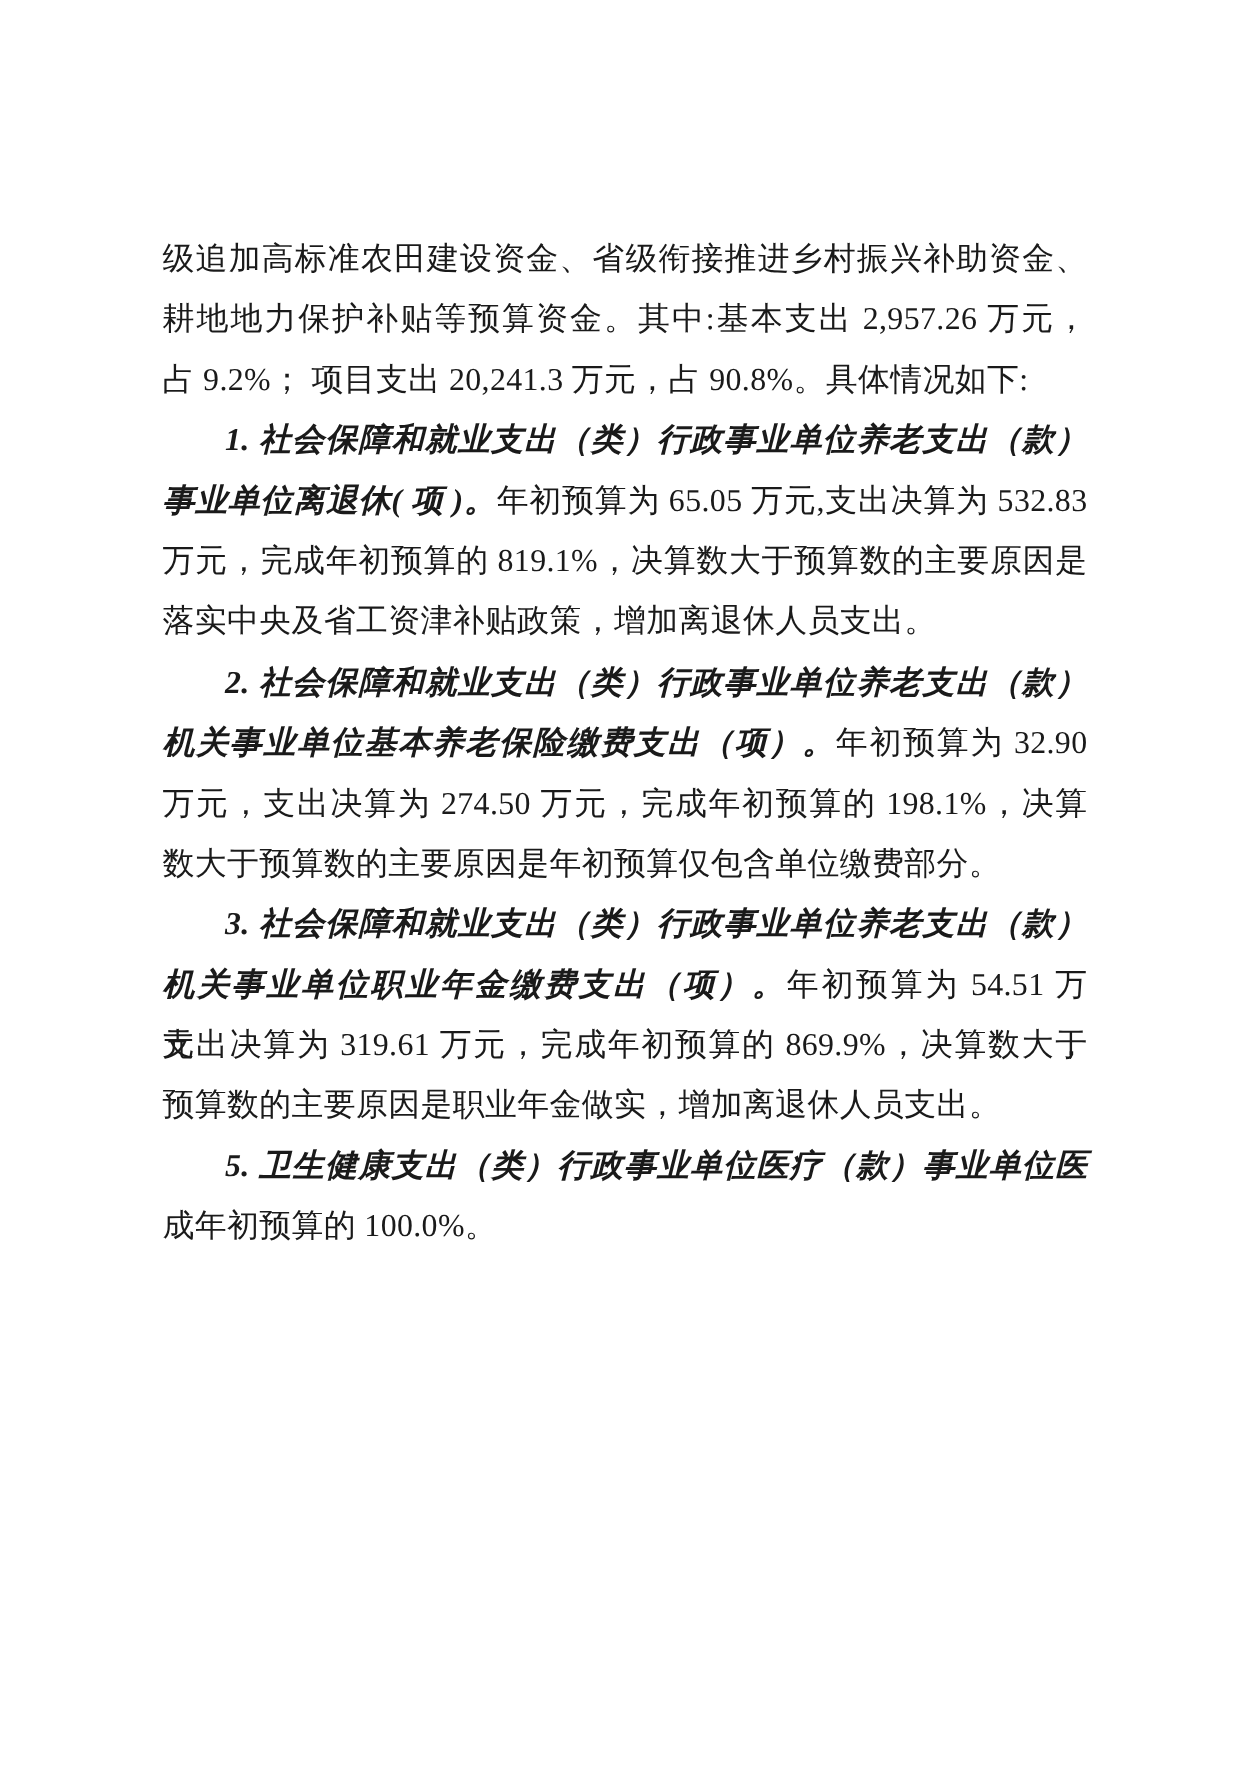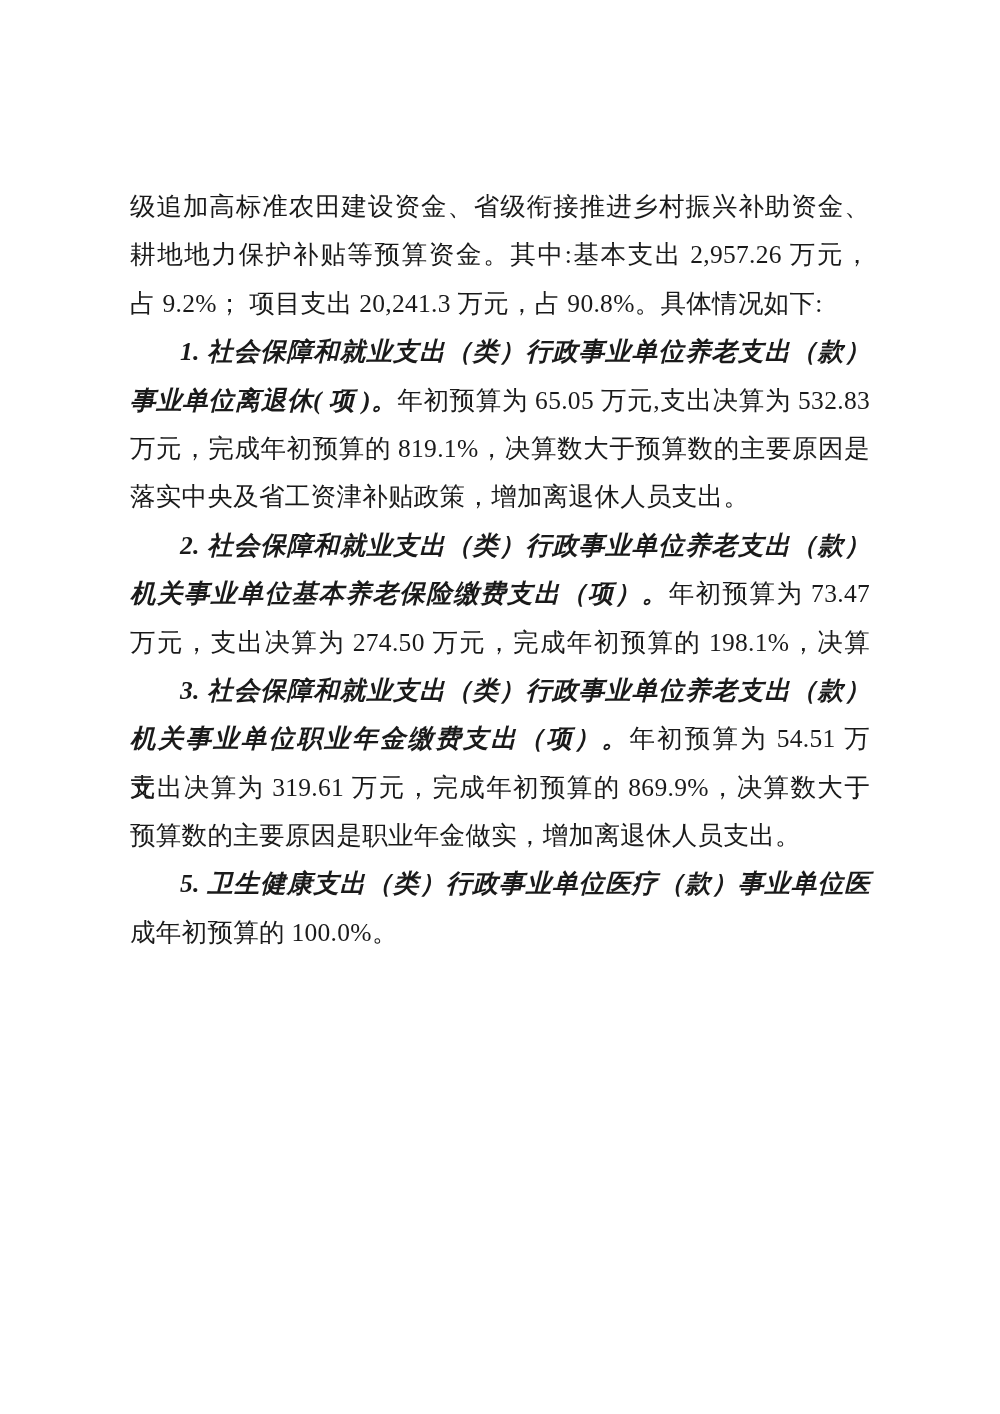--- a/index.html
+++ b/index.html
@@ -69,22 +69,23 @@
         <div class="line"><span class="seg-reg">占 9.2%； 项目支出 20,241.3 万元，占 90.8%。具体情况如下:</span></div>
       </div>
       <div class="para">
         <div class="line j ind"><span class="seg-bold">1. 社会保障和就业支出（类）行政事业单位养老支出（款）</span></div>
         <div class="line j"><span class="seg-bold">事业单位离退休( 项 )。</span><span class="seg-reg">年初预算为 65.05 万元,支出决算为 532.83</span></div>
         <div class="line j"><span class="seg-reg">万元，完成年初预算的 819.1%，决算数大于预算数的主要原因是</span></div>
         <div class="line"><span class="seg-reg">落实中央及省工资津补贴政策，增加离退休人员支出。</span></div>
       </div>
       <div class="para">
         <div class="line j ind"><span class="seg-bold">2. 社会保障和就业支出（类）行政事业单位养老支出（款）</span></div>
-        <div class="line j"><span class="seg-bold">机关事业单位基本养老保险缴费支出（项）。</span><span class="seg-reg">年初预算为 73.47</span></div>
+        <div class="line j"><span class="seg-bold">机关事业单位基本养老保险缴费支出（项）。</span><span class="seg-reg">年初预算为 32.90</span></div>
         <div class="line j"><span class="seg-reg">万元，支出决算为 274.50 万元，完成年初预算的 198.1%，决算</span></div>
+        <div class="line"><span class="seg-reg">数大于预算数的主要原因是年初预算仅包含单位缴费部分。</span></div>
       </div>
       <div class="para">
         <div class="line j ind"><span class="seg-bold">3. 社会保障和就业支出（类）行政事业单位养老支出（款）</span></div>
         <div class="line j"><span class="seg-bold">机关事业单位职业年金缴费支出（项）。</span><span class="seg-reg">年初预算为 54.51 万元，</span></div>
         <div class="line j"><span class="seg-reg">支出决算为 319.61 万元，完成年初预算的 869.9%，决算数大于</span></div>
         <div class="line"><span class="seg-reg">预算数的主要原因是职业年金做实，增加离退休人员支出。</span></div>
       </div>
       <div class="para">
         <div class="line j ind"><span class="seg-bold">5. 卫生健康支出（类）行政事业单位医疗（款）事业单位医</span></div>
         <div class="line"><span class="seg-reg">成年初预算的 100.0%。</span></div>

